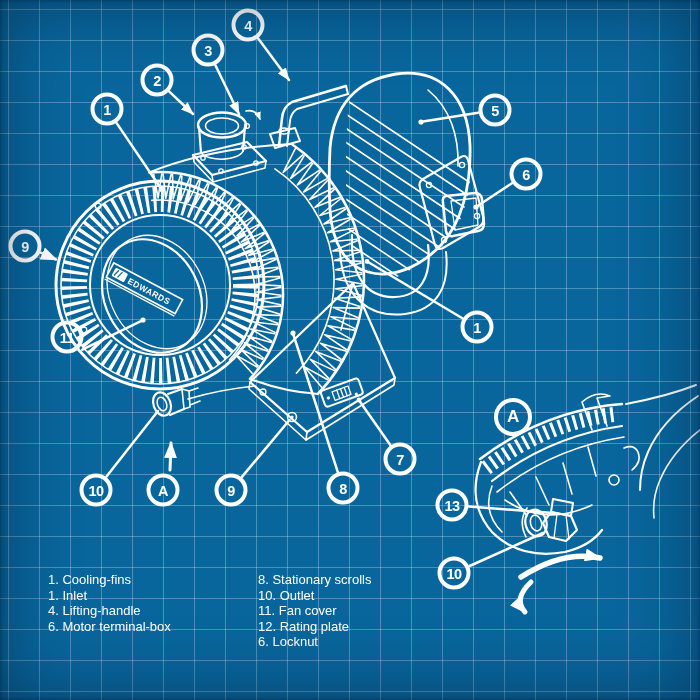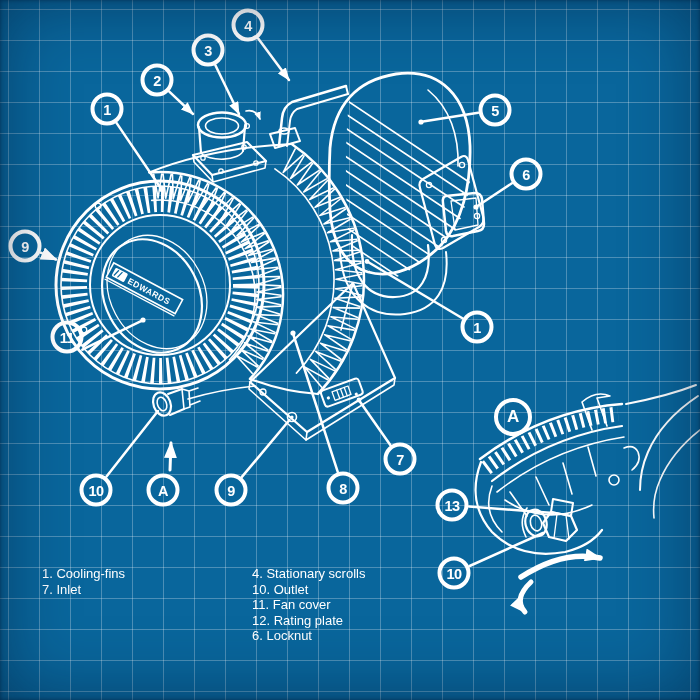--- a/index.html
+++ b/index.html
@@ -27,21 +27,21 @@
   .slots{stroke:#fff;fill:none;}
   .callout{
     position:absolute;width:33px;height:33px;box-sizing:border-box;
     border:4px solid #fff;border-radius:50%;
     display:flex;align-items:center;justify-content:center;
     font-weight:bold;font-size:14.5px;color:#fff;
     transform:translate(-50%,-50%);letter-spacing:-.5px;
   }
   .callout.lg{width:38px;height:38px;font-size:17px;}
   .legend-col{position:absolute;top:564px;color:#fff;font-size:13px;line-height:15.5px;}
-  .legend-col ul{list-style:none;margin:2px;padding:0;}
+  .legend-col ul{list-style:none;margin:8px;padding:0;}
   #legend-col-1{left:40px;}
   #legend-col-2{left:250px;}
   .brand-text{font-weight:bold;font-size:8.5px;letter-spacing:.5px;fill:#fff;}
 </style>
 </head>
 <body>
 
 <div class="stage">
 
   <svg class="draw" width="700" height="700" viewBox="0 0 700 700">
@@ -243,25 +243,27 @@
   <div class="callout" style="left:25px;top:246px">9</div>
   <div class="callout" style="left:163px;top:490px">A</div>
   <div class="callout" style="left:477px;top:327px">1</div>
   <div class="callout lg" style="left:513px;top:417px">A</div>
   <div class="callout" style="left:452px;top:505px">13</div>
   <div class="callout" style="left:454px;top:573px">10</div>
 
   <div class="legend-col" id="legend-col-1">
     <ul>
       <li>1. Cooling-fins</li>
-      <li>7. Inlet</li>
+      <li>1. Inlet</li>
+      <li>4. Lifting-handle</li>
+      <li>6. Motor terminal-box</li>
     </ul>
   </div>
   <div class="legend-col" id="legend-col-2">
     <ul>
-      <li>4. Stationary scrolls</li>
+      <li>8. Stationary scrolls</li>
       <li>10. Outlet</li>
       <li>11. Fan cover</li>
       <li>12. Rating plate</li>
       <li>6. Locknut</li>
     </ul>
   </div>
 </div>
 
 </body></html>

